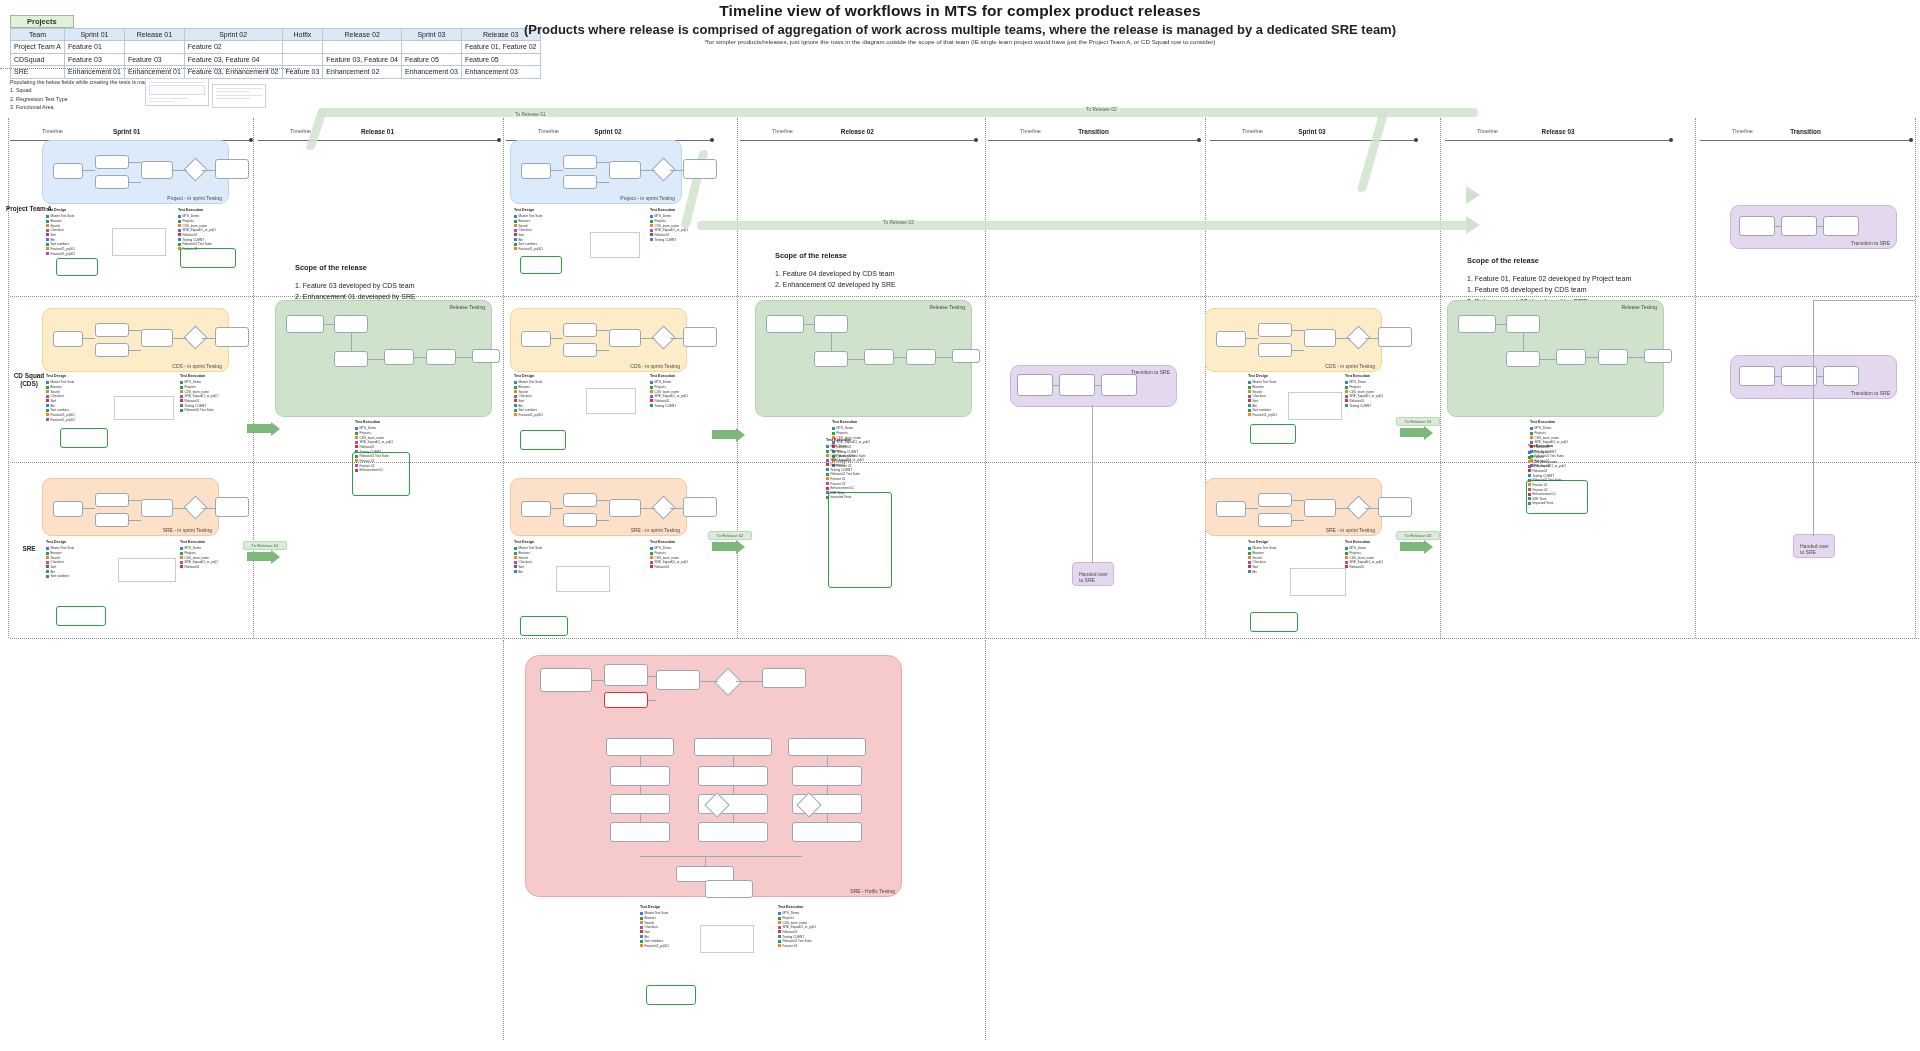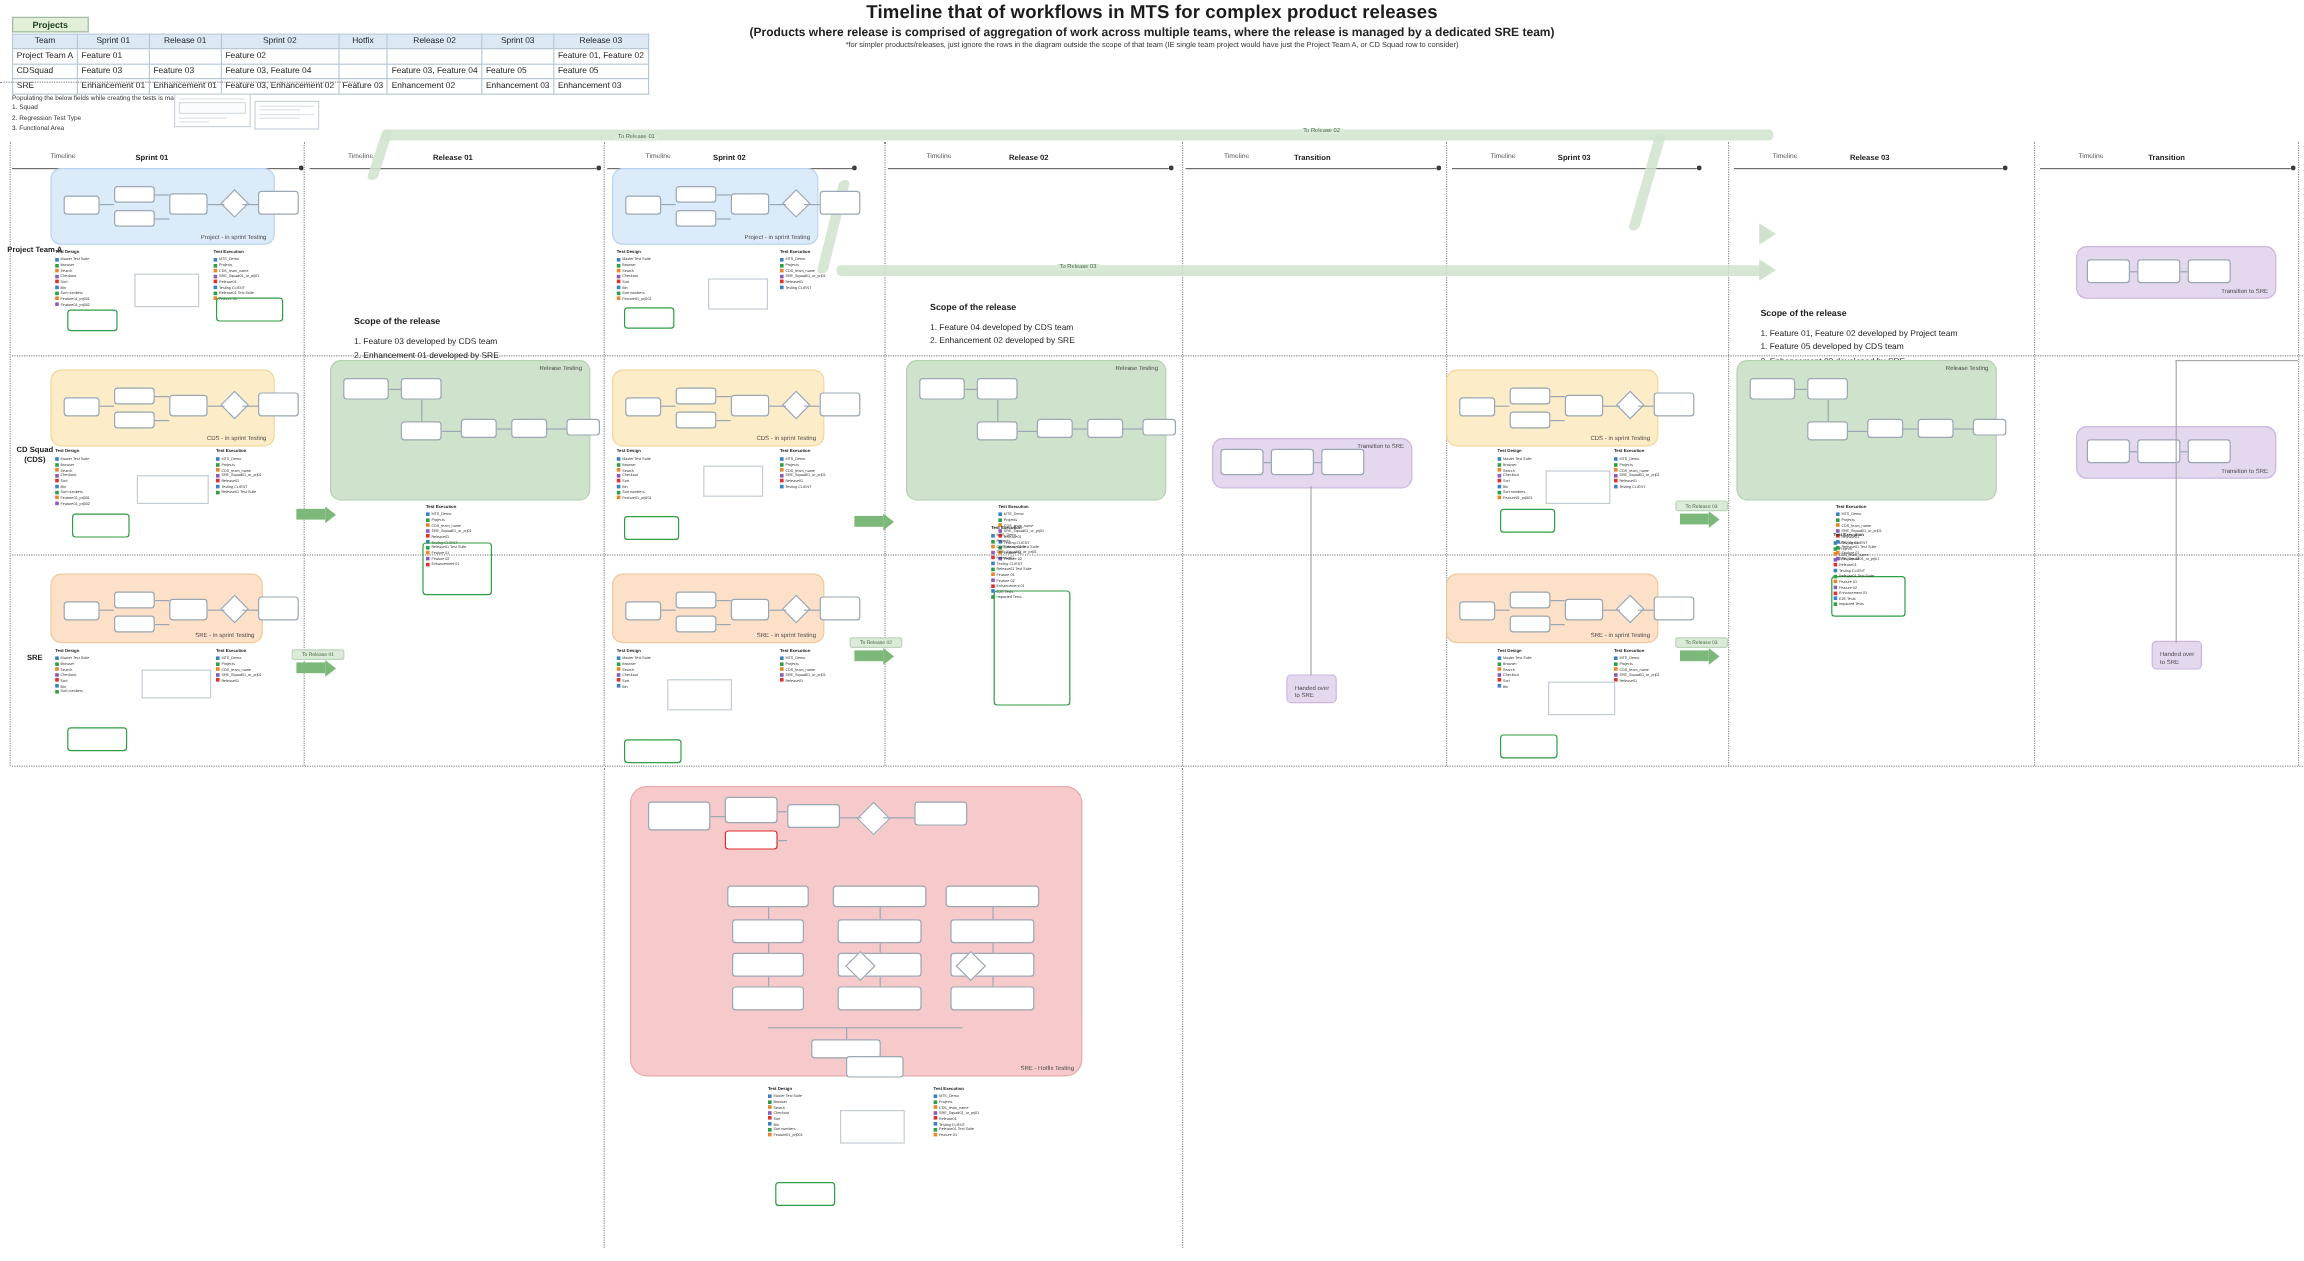--- a/index.html
+++ b/index.html
@@ -12,21 +12,21 @@
      font-size:7.5px;font-weight:bold;padding:1px 16px;color:#1b3d20;}
   table.scenario{border-collapse:collapse;font-size:7px;background:#fff;}
   table.scenario th,table.scenario td{border:1px solid #b7c9d9;padding:1px 3px;
      white-space:nowrap;line-height:1.35;}
   table.scenario th{background:#dce9f4;text-align:center;font-weight:normal;}
   table.scenario td{text-align:left;}
 
   
   #title-block{position:absolute;left:470px;top:2px;width:980px;text-align:center;}
   #doc-title{font-size:15.5px;font-weight:bold;letter-spacing:.1px;}
-  #doc-sub1{font-size:10px;font-weight:bold;margin-top:2px;color:#222;}
+  #doc-sub1{font-size:13px;font-weight:bold;margin-top:2px;color:#222;}
   #doc-sub2{font-size:6.2px;margin-top:1px;color:#333;}
 
   
   #notes{position:absolute;left:10px;top:78px;font-size:5.4px;line-height:1.55;color:#333;}
   .mini-form{position:absolute;border:1px solid #c9d3dc;background:#fff;}
   .mini-line{height:1px;background:#dde3e9;margin:2.5px 3px;}
   .mini-line.s{width:40%;}
   .mini-line.m{width:65%;}
   .mini-line.l{width:88%;}
   .mini-box{border:1px solid #d8dee4;height:8px;margin:2px 3px;background:#fafcfe;}
@@ -143,21 +143,21 @@
           <td>Feature 03</td>
           <td>Enhancement 02</td>
           <td>Enhancement 03</td>
           <td>Enhancement 03</td>
         </tr>
       </tbody>
   </table>
 </div>
 
 <div id="title-block">
-  <div id="doc-title">Timeline that of workflows in MTS for complex product releases</div>
+  <div id="doc-title">Timeline view of workflows in MTS for complex product releases</div>
   <div id="doc-sub1">(Products where release is comprised of aggregation of work across multiple teams, where the release is managed by a dedicated SRE team)</div>
   <div id="doc-sub2">*for simpler products/releases, just ignore the rows in the diagram outside the scope of that team (IE single team project would have just the Project Team A, or CD Squad row to consider)</div>
 </div>
 
 <div id="notes">
   <div>Populating the below fields while creating the tests is mandatory</div>
   <div>1. Squad</div>
   <div>2. Regression Test Type</div>
   <div>3. Functional Area</div>
 </div>

